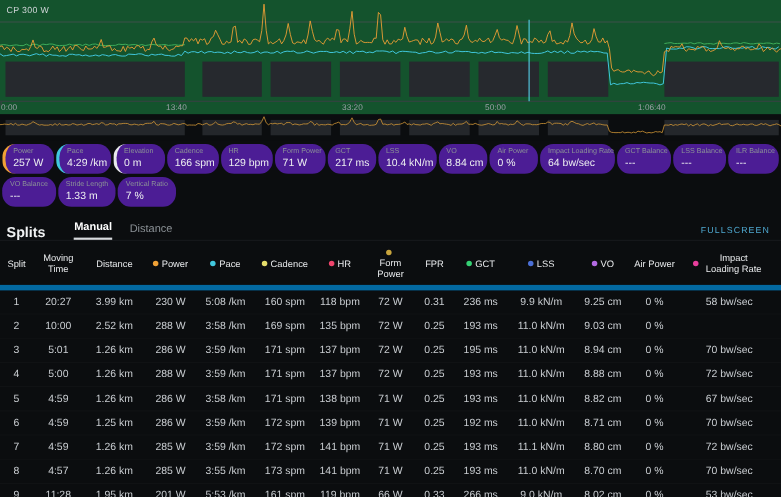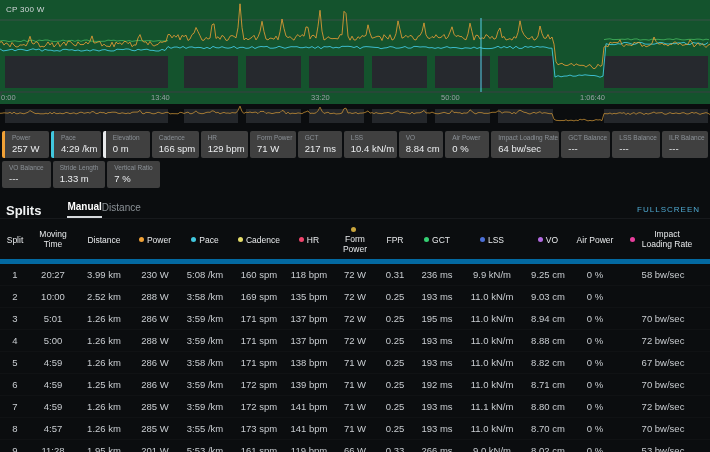--- a/index.html
+++ b/index.html
@@ -10,27 +10,27 @@
     -webkit-font-smoothing:antialiased;
   }
   
   .chart-panel{position:relative;width:710px;height:104px;background:#14532d;}
   .chart-panel svg{position:absolute;left:0;top:0;}
   .cp-label{position:absolute;left:6px;top:5px;font-size:8px;color:#d3d7da;letter-spacing:.3px;}
   .tick{position:absolute;top:93px;font-size:7.5px;color:#9aa0a6;text-align:right;}
   .strip{width:710px;height:24px;background:#0b0d0f;position:relative;}
   
   .metrics{display:flex;gap:2px;margin:3px 2px 0 2px;}
-  .tile{background:#404040;border-radius:2px;padding:3px 7px 4px 7px;min-width:30px;}
+  .tile{background:#4c1d95;border-radius:12px;padding:3px 7px 4px 7px;min-width:30px;}
   .tile .tlabel{font-size:6.5px;color:#8b9197;white-space:nowrap;margin-bottom:2px;}
   .tile .tvalue{font-size:9.5px;color:#eceef0;white-space:nowrap;}
   
   .splits-bar{display:flex;align-items:flex-end;padding:8px 10px 0 6px;height:22px;border-bottom:1px solid #17191c;}
   .splits-title{font-size:13px;color:#f0f2f3;font-weight:bold;margin-right:26px;}
-  .tabs{display:flex;align-items:center;}
+  .tabs{display:flex;gap:16px;align-items:flex-end;}
   .tab{font-size:10px;color:#8b9196;padding-bottom:4px;cursor:pointer;}
   .tab.active{color:#ffffff;font-weight:bold;border-bottom:2px solid #d7dadd;}
   .fullscreen{margin-left:auto;font-size:8px;letter-spacing:1px;color:#4fa9d1;cursor:pointer;padding-bottom:4px;}
   
   .grid-row{display:grid;grid-template-columns:30px 46px 56px 46px 54px 54px 46px 46px 34px 50px 60px 52px 42px 1fr;align-items:center;}
   .thead{padding:5px 0 4px 0;border-bottom:5px solid #0369a1;}
   .th{font-size:8.5px;color:#e8eaec;text-align:center;line-height:1.2;}
   .thl{display:inline-block;max-width:58px;vertical-align:middle;}
   .dot{display:inline-block;width:5px;height:5px;border-radius:50%;margin-right:3px;vertical-align:middle;}
   .tr{border-bottom:1px solid rgba(255,255,255,0.025);}

